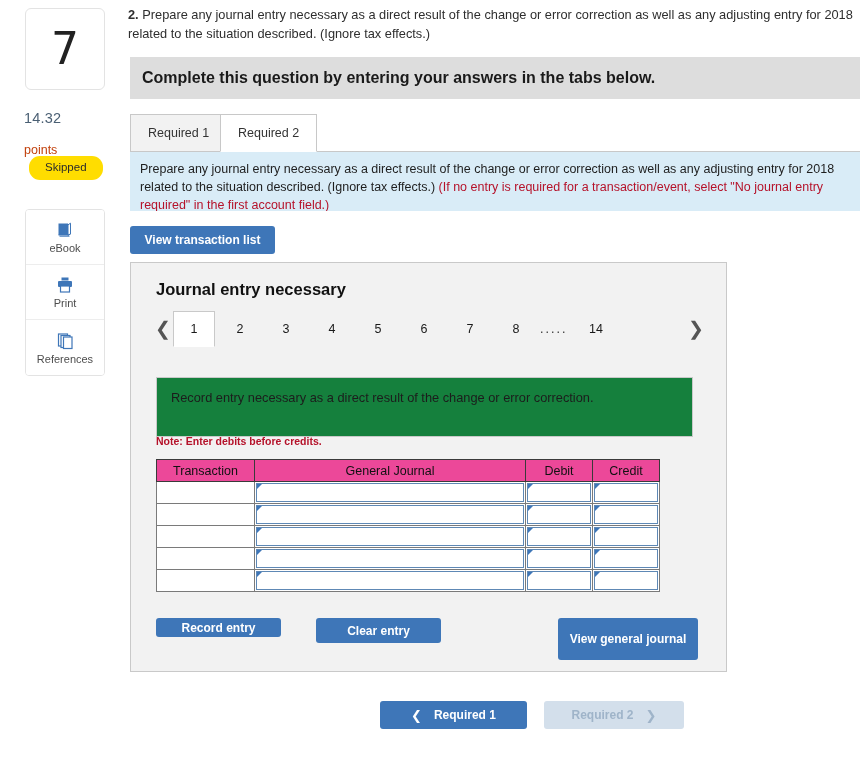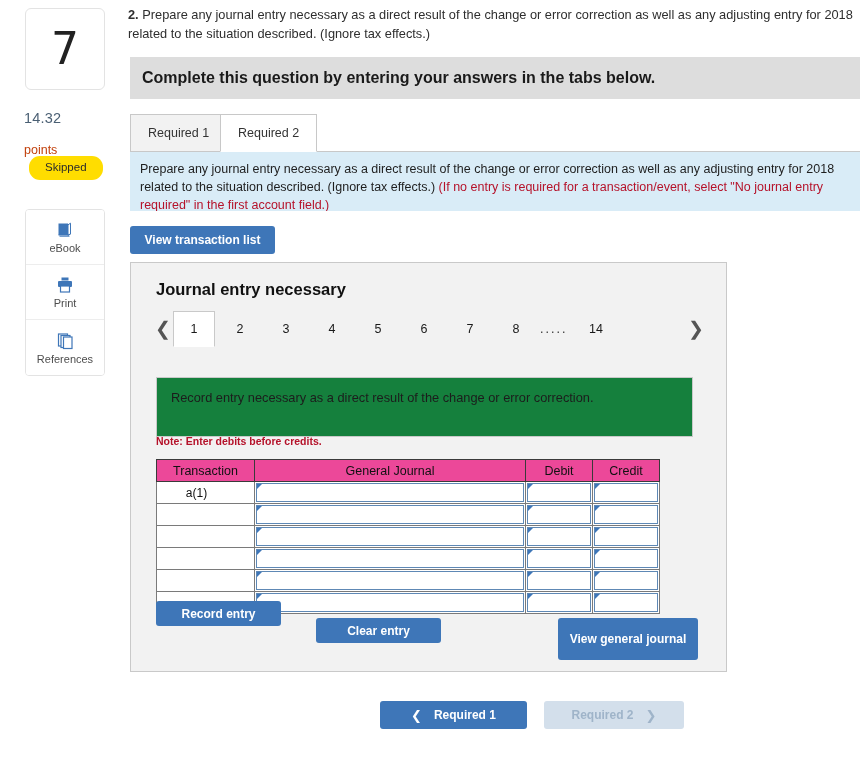--- a/index.html
+++ b/index.html
@@ -310,22 +310,22 @@
     content: "";
     position: absolute;
     left: 0; top: 0;
     width: 0; height: 0;
     border-left: 5px solid #3e76b8;
     border-bottom: 5px solid transparent;
   }
 
   .ws-btn-record {
     position: absolute;
-    left: 25px; top: 338px;
-    width: 125px; height: 25px;
+    left: 25px; top: 355px;
+    width: 125px; height: 19px;
   }
   .ws-btn-clear {
     position: absolute;
     left: 185px; top: 355px;
     width: 125px; height: 25px;
   }
   .ws-btn-viewgj {
     position: absolute;
     left: 427px; top: 355px;
     width: 140px; height: 42px;
@@ -478,32 +478,20 @@
         <thead>
           <tr>
             <th style="width:98px;">Transaction</th>
             <th style="width:271px;">General Journal</th>
             <th style="width:67px;">Debit</th>
             <th style="width:67px;">Credit</th>
           </tr>
         </thead>
         <tbody>
           <tr>
-            <td class="tcell">a(1)</td>
-            <td>
-                <div class="cell-input"></div>
-              </td>
-            <td>
-                <div class="cell-input"></div>
-              </td>
-            <td>
-                <div class="cell-input"></div>
-              </td>
-          </tr>
-          <tr>
             <td class="tcell"></td>
             <td>
                 <div class="cell-input"></div>
               </td>
             <td>
                 <div class="cell-input"></div>
               </td>
             <td>
                 <div class="cell-input"></div>
               </td>

